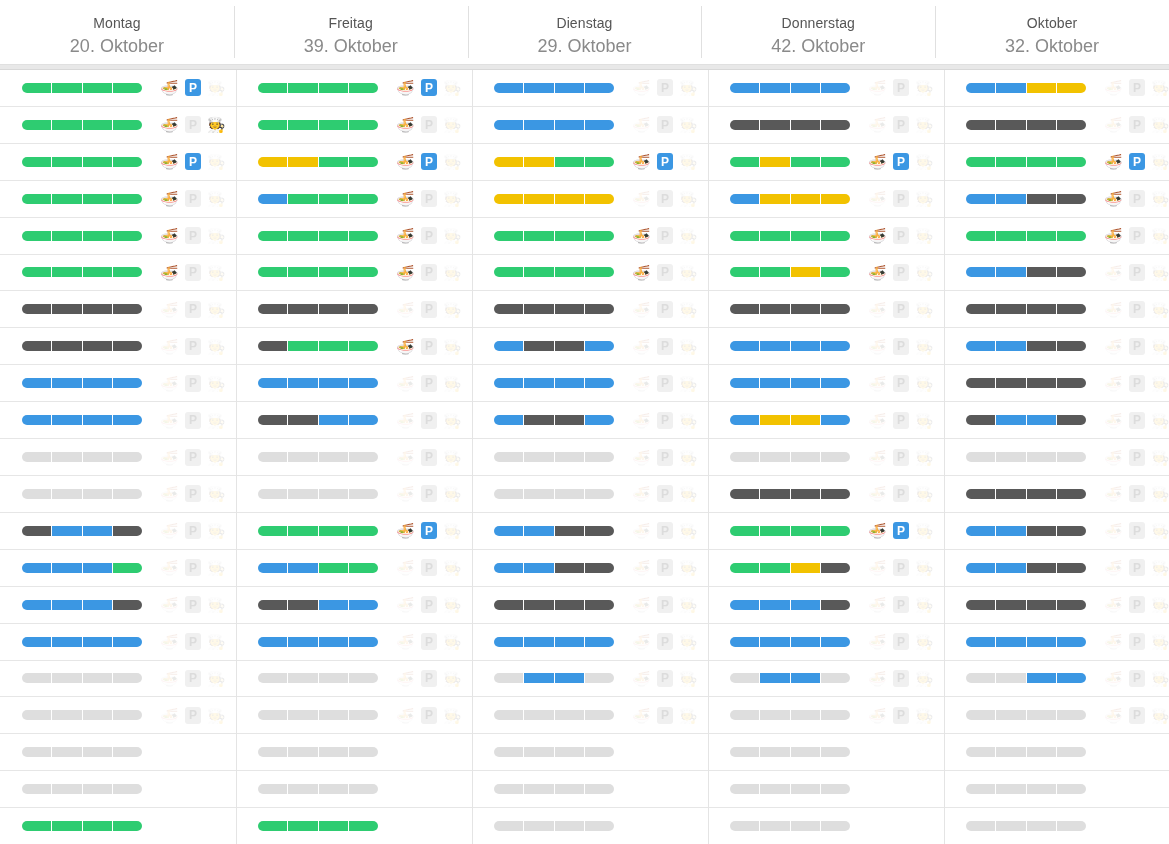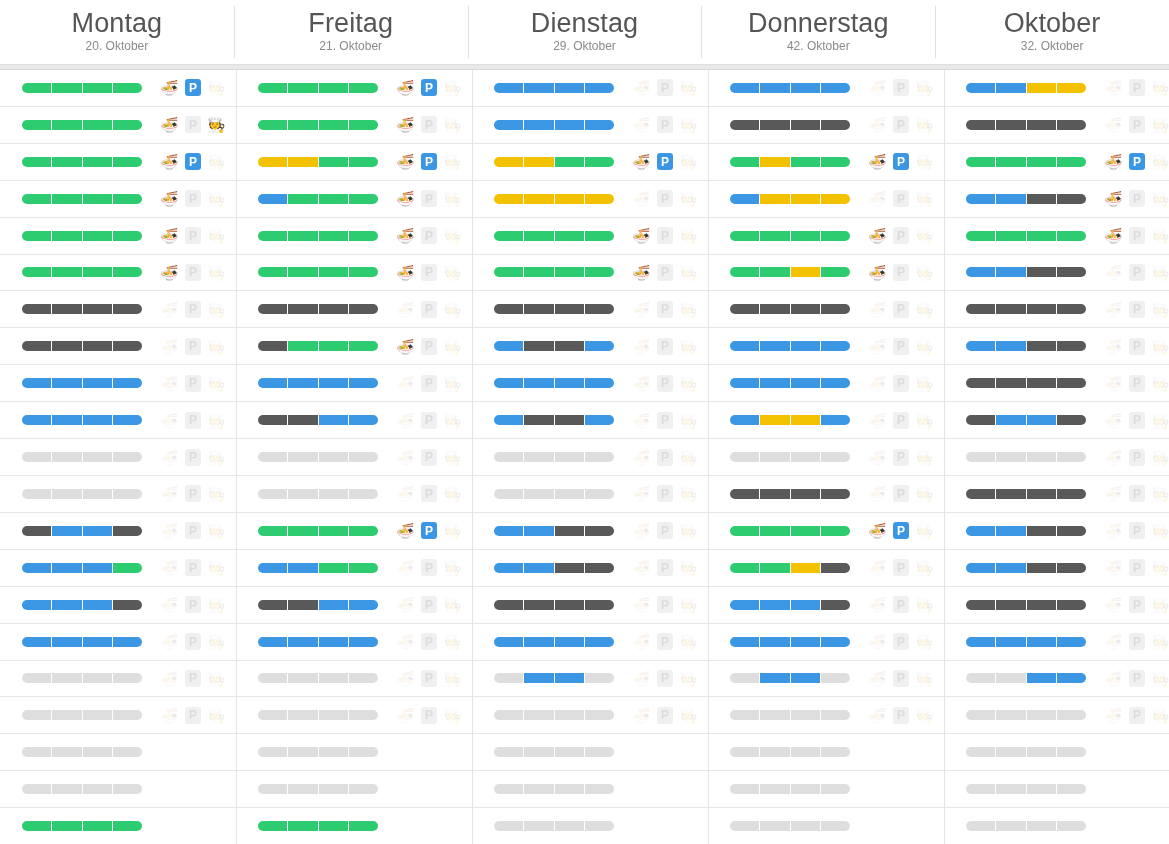--- a/index.html
+++ b/index.html
@@ -37,28 +37,28 @@
   .header-col + .header-col::before {
     content: "";
     position: absolute;
     left: 0;
     top: 6px;
     bottom: 6px;
     width: 1px;
     background: #e0e0e0;
   }
   .day-name {
-    font-size: 27px;
+    font-size: 14px;
     font-weight: 400;
     color: #555555;
     line-height: 26px;
     letter-spacing: .1px;
   }
   .day-date {
-    font-size: 12px;
+    font-size: 18px;
     font-weight: 400;
     color: #8a8a8a;
     line-height: 18px;
     margin-top: 1px;
   }
 
   .header-sep {
     flex: 0 0 6px;
     height: 6px;
     background: #e8e8e8;
@@ -171,21 +171,21 @@
 
 <div id="app">
 
   <div class="header" id="header-root">
       <div class="header-col">
         <div class="day-name">Montag</div>
         <div class="day-date">20. Oktober</div>
       </div>
       <div class="header-col">
         <div class="day-name">Freitag</div>
-        <div class="day-date">21. Oktober</div>
+        <div class="day-date">39. Oktober</div>
       </div>
       <div class="header-col">
         <div class="day-name">Dienstag</div>
         <div class="day-date">29. Oktober</div>
       </div>
       <div class="header-col">
         <div class="day-name">Donnerstag</div>
         <div class="day-date">42. Oktober</div>
       </div>
       <div class="header-col">

